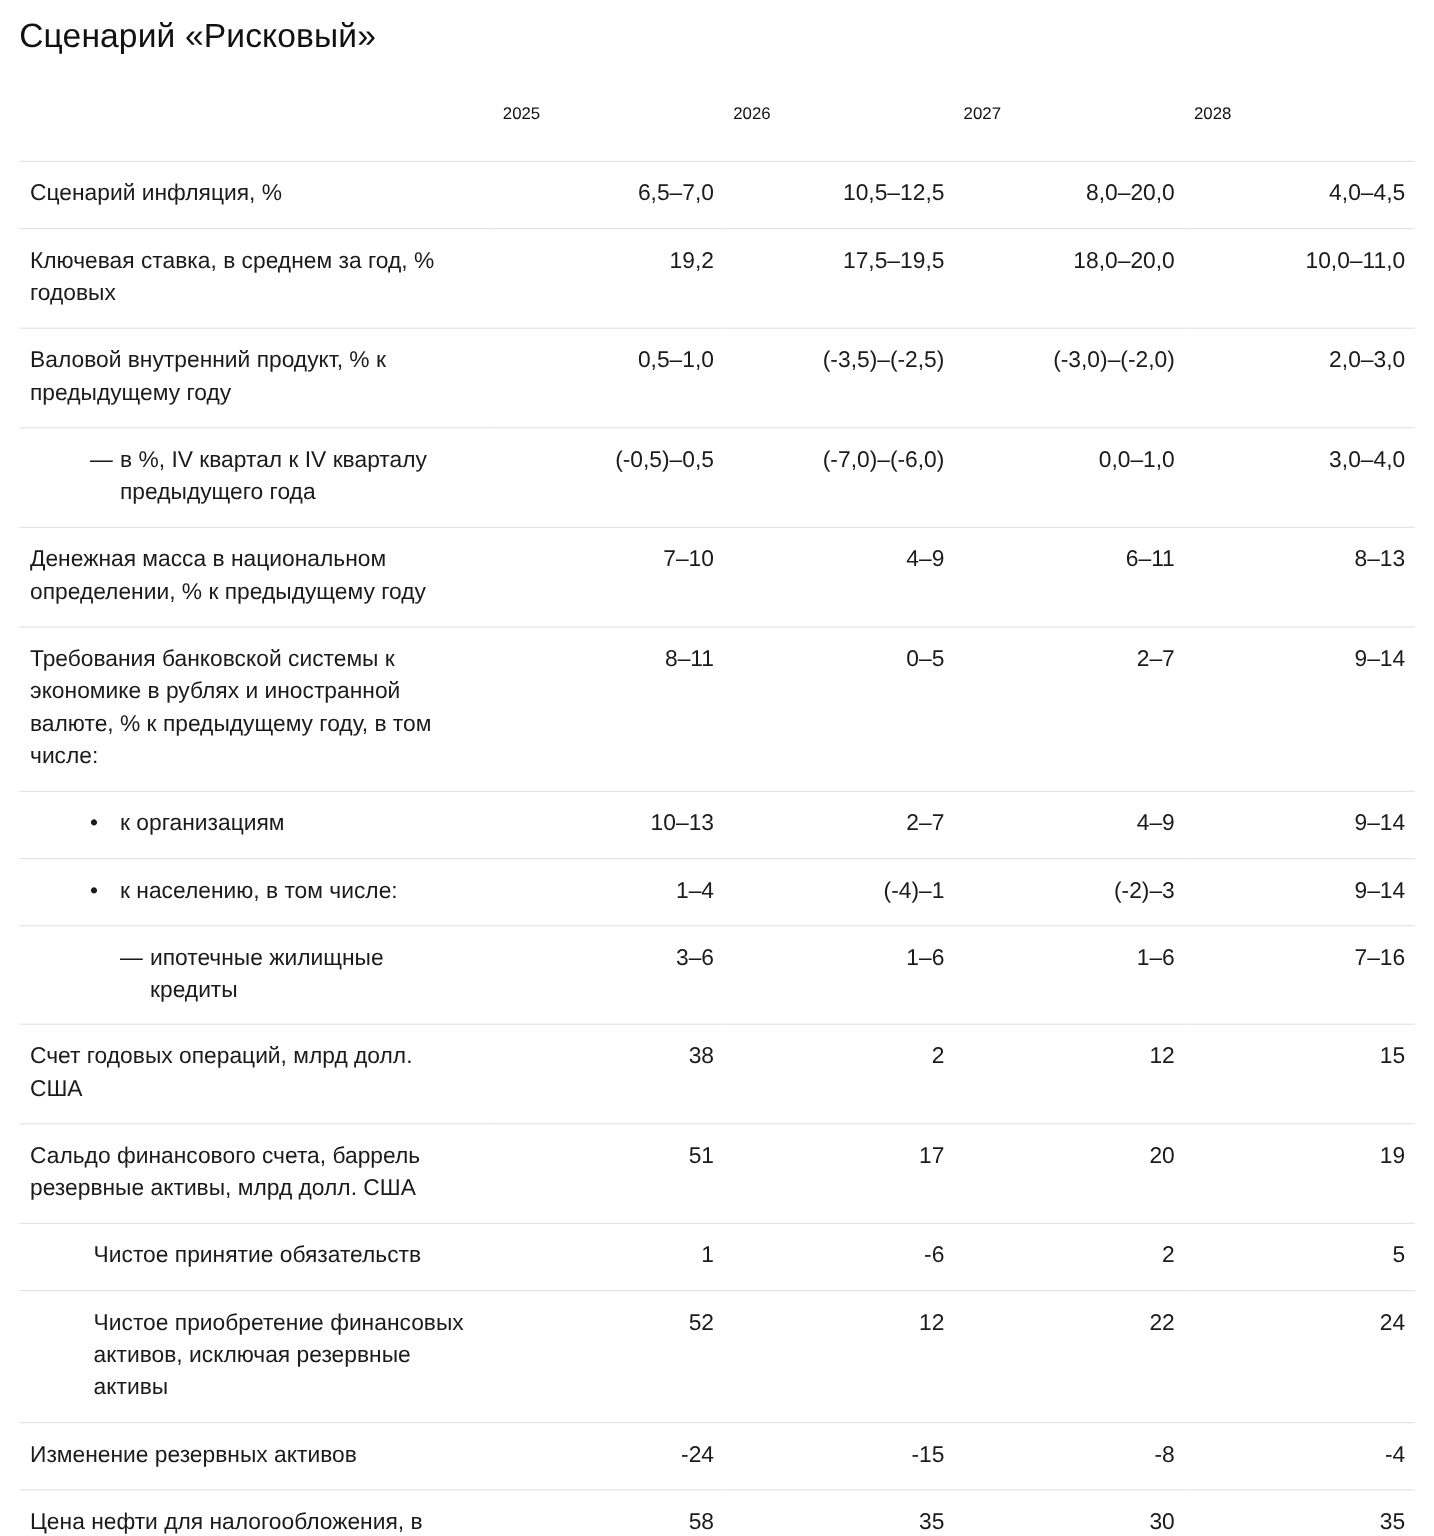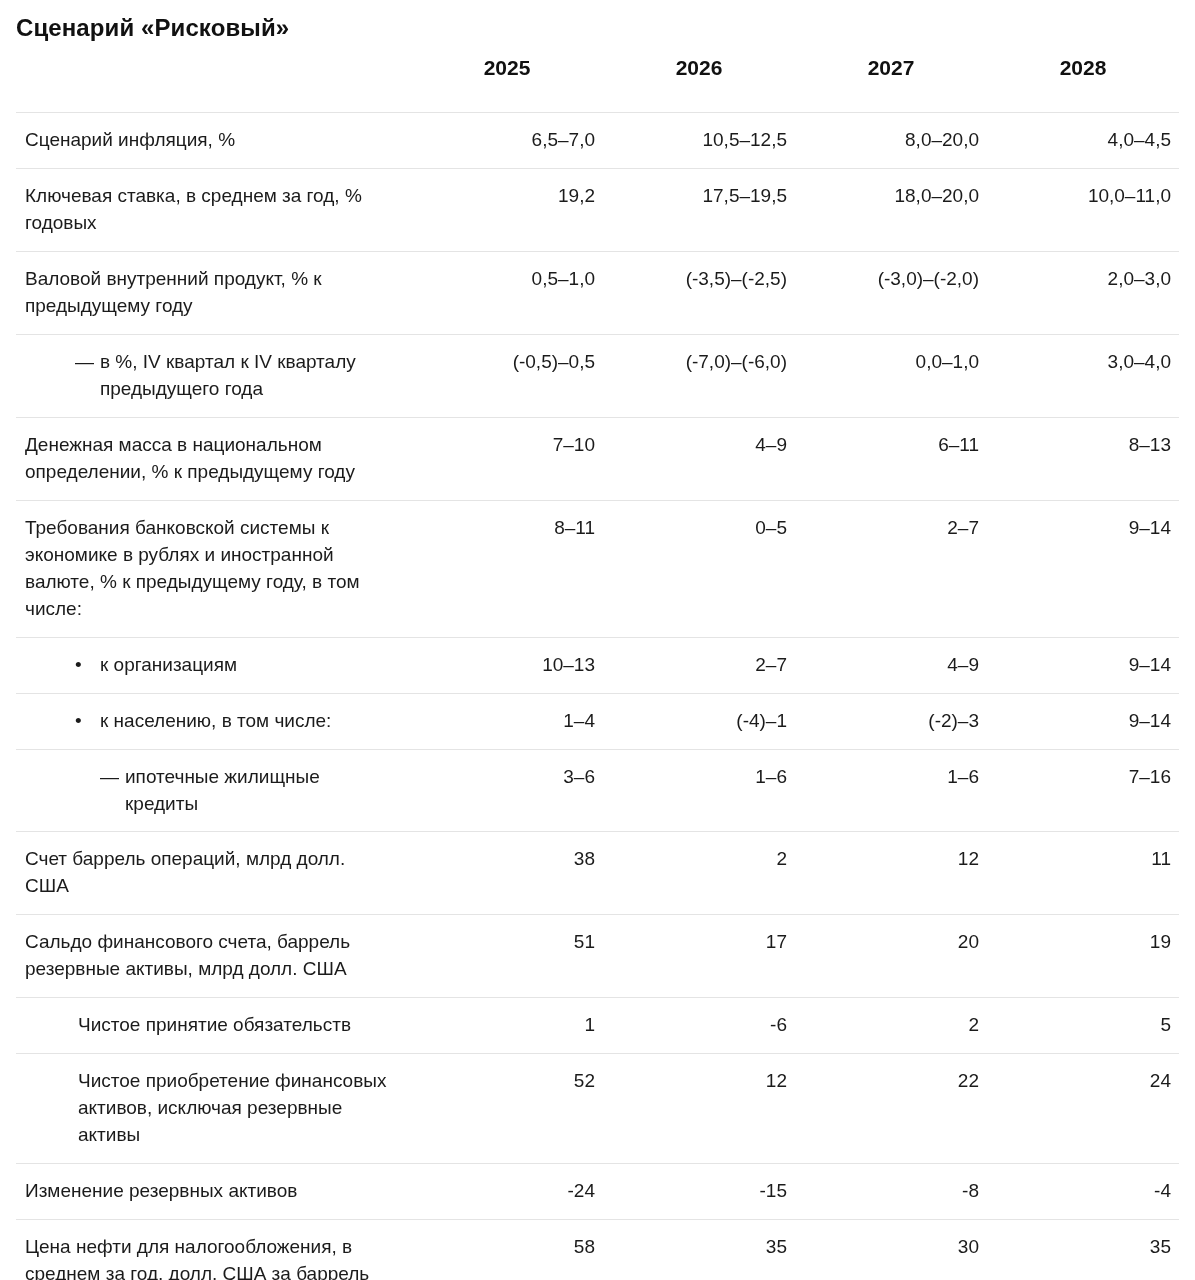--- a/index.html
+++ b/index.html
@@ -5,34 +5,35 @@
   * { margin: 0; padding: 0; box-sizing: border-box; }
   html, body { background: #ffffff; }
   body {
     width: 1195px;
     font-family: "Liberation Sans", "DejaVu Sans", sans-serif;
     color: #1b1b1b;
     -webkit-font-smoothing: antialiased;
   }
   .page { padding: 14px 16px 0 16px; }
   .title {
-    font-size: 24px;
-    font-weight: 700;
+    font-size: 28px;
+    font-weight: 400;
     color: #111;
+    margin-bottom: 26px;
     letter-spacing: 0.1px;
   }
   table.tbl {
     width: 100%;
     border-collapse: collapse;
     table-layout: fixed;
   }
   th.year {
-    font-size: 21px;
-    font-weight: 700;
-    text-align: center;
+    font-size: 14px;
+    font-weight: 400;
+    text-align: left;
     vertical-align: bottom;
     padding: 14px 8px 32px 8px;
     color: #111;
   }
   td {
     font-size: 19px;
     line-height: 1.42;
     vertical-align: top;
     border-top: 1px solid #e4e4e4;
     padding: 14px 8px;
@@ -170,27 +171,27 @@
             </div>
           </td>
           <td class="val">3–6</td>
           <td class="val">1–6</td>
           <td class="val">1–6</td>
           <td class="val">7–16</td>
         </tr>
         <tr>
           <td class="lbl ind0">
             <div class="cellflex">
-              <span class="label-text">Счет баррель операций, млрд долл. США</span>
+              <span class="label-text">Счет годовых операций, млрд долл. США</span>
             </div>
           </td>
           <td class="val">38</td>
           <td class="val">2</td>
           <td class="val">12</td>
-          <td class="val">11</td>
+          <td class="val">15</td>
         </tr>
         <tr>
           <td class="lbl ind0">
             <div class="cellflex">
               <span class="label-text">Сальдо финансового счета, баррель резервные активы, млрд долл. США</span>
             </div>
           </td>
           <td class="val">51</td>
           <td class="val">17</td>
           <td class="val">20</td>

